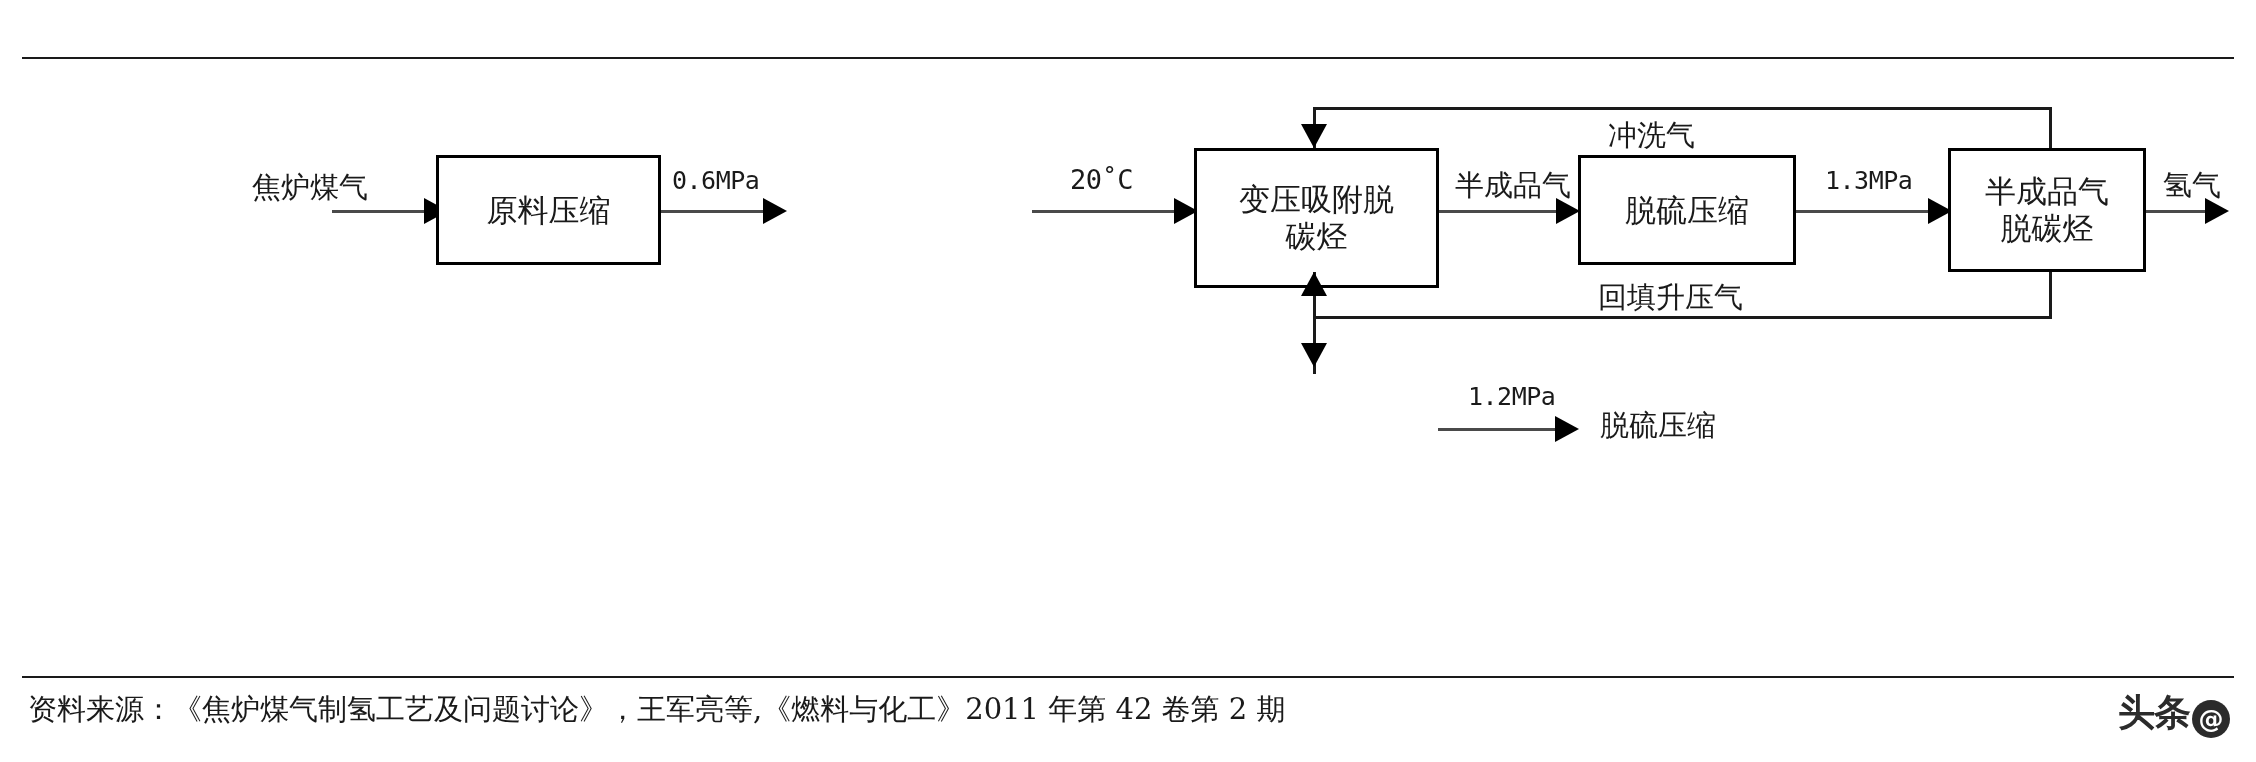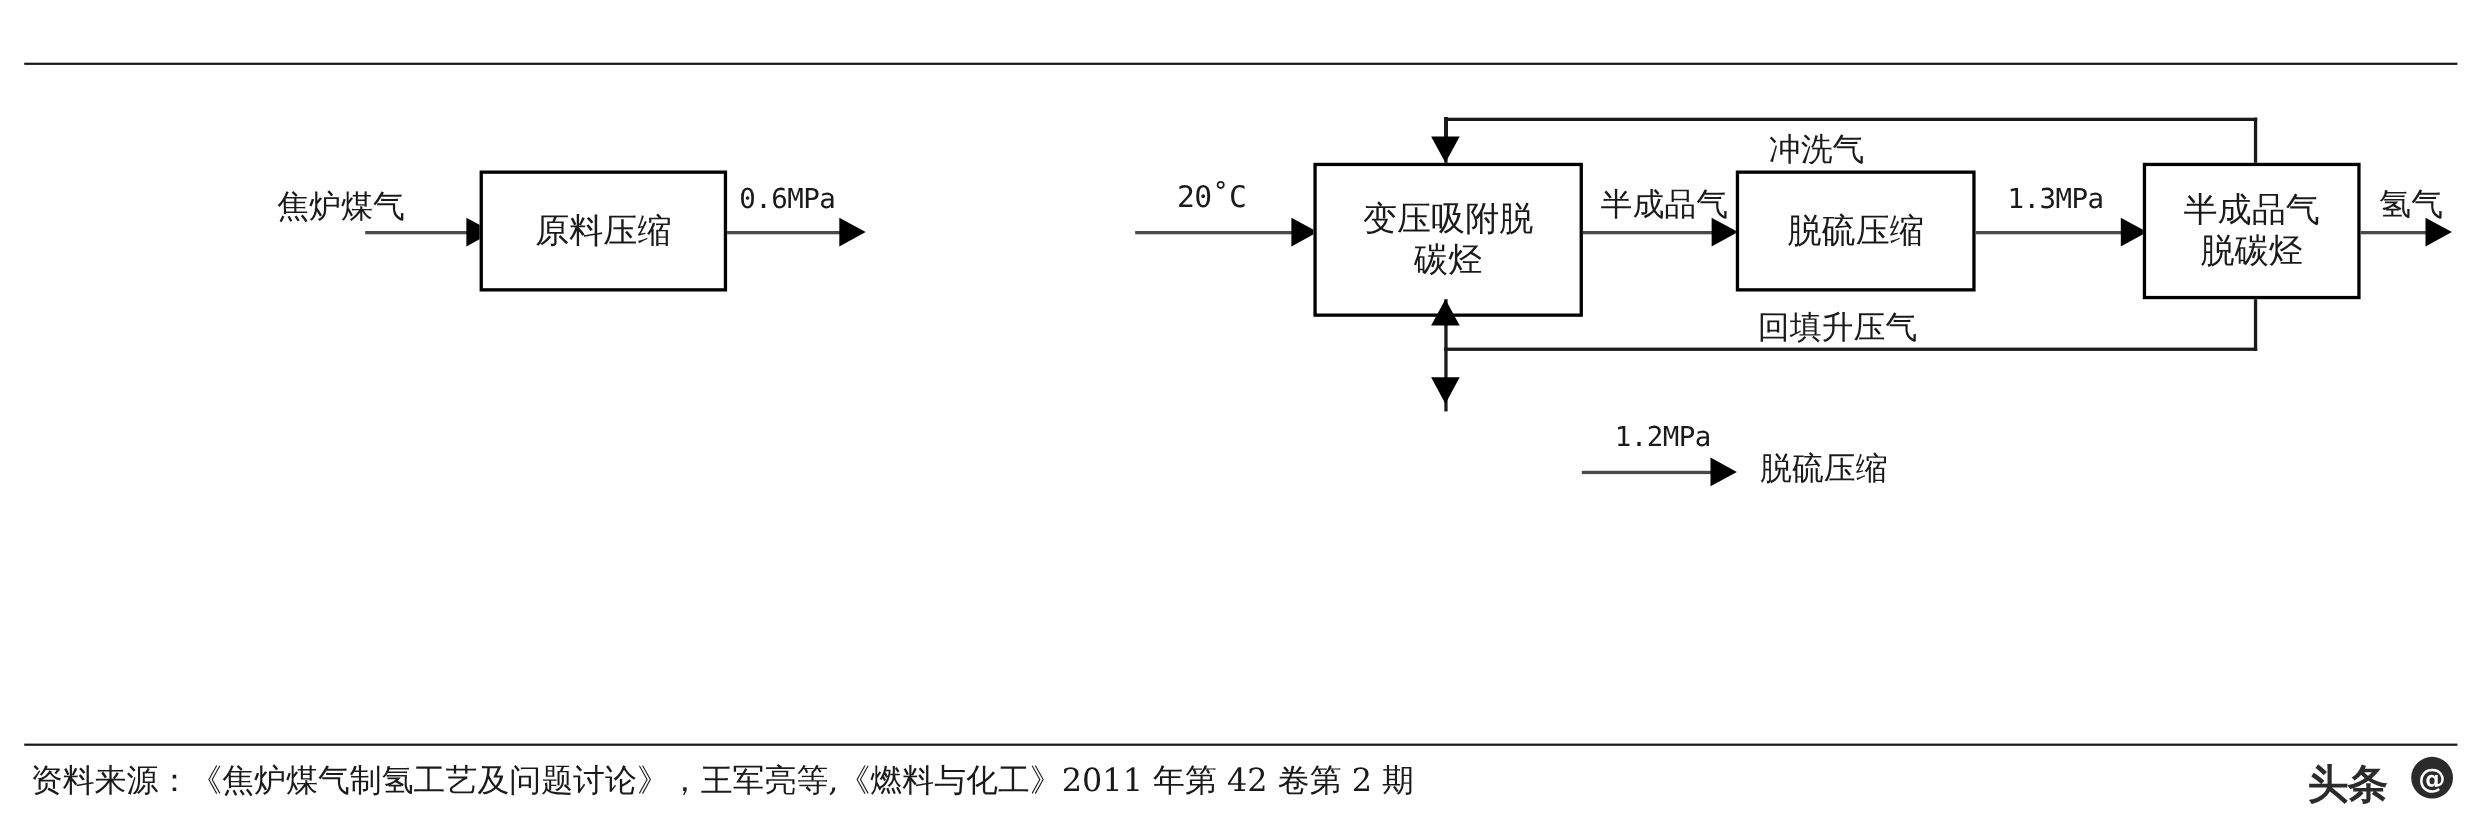--- a/index.html
+++ b/index.html
@@ -138,22 +138,22 @@
     font-size: 29px;
     color: #1a1a1a;
     white-space: nowrap;
     font-family: "DejaVu Serif", "Liberation Serif", serif;
   }
   #watermark {
     position: absolute;
     right: 26px;
     top: 688px;
     display: flex;
-    align-items: flex-start;
-    gap: 22px;
+    align-items: flex-end;
+    gap: 2px;
     color: #2b2b2b;
     font-family: "DejaVu Sans", "Liberation Sans", sans-serif;
   }
   #watermark .wm-brand {
     font-size: 37px;
     font-weight: bold;
     letter-spacing: -1px;
   }
   #watermark .wm-at {
     display: inline-flex;

